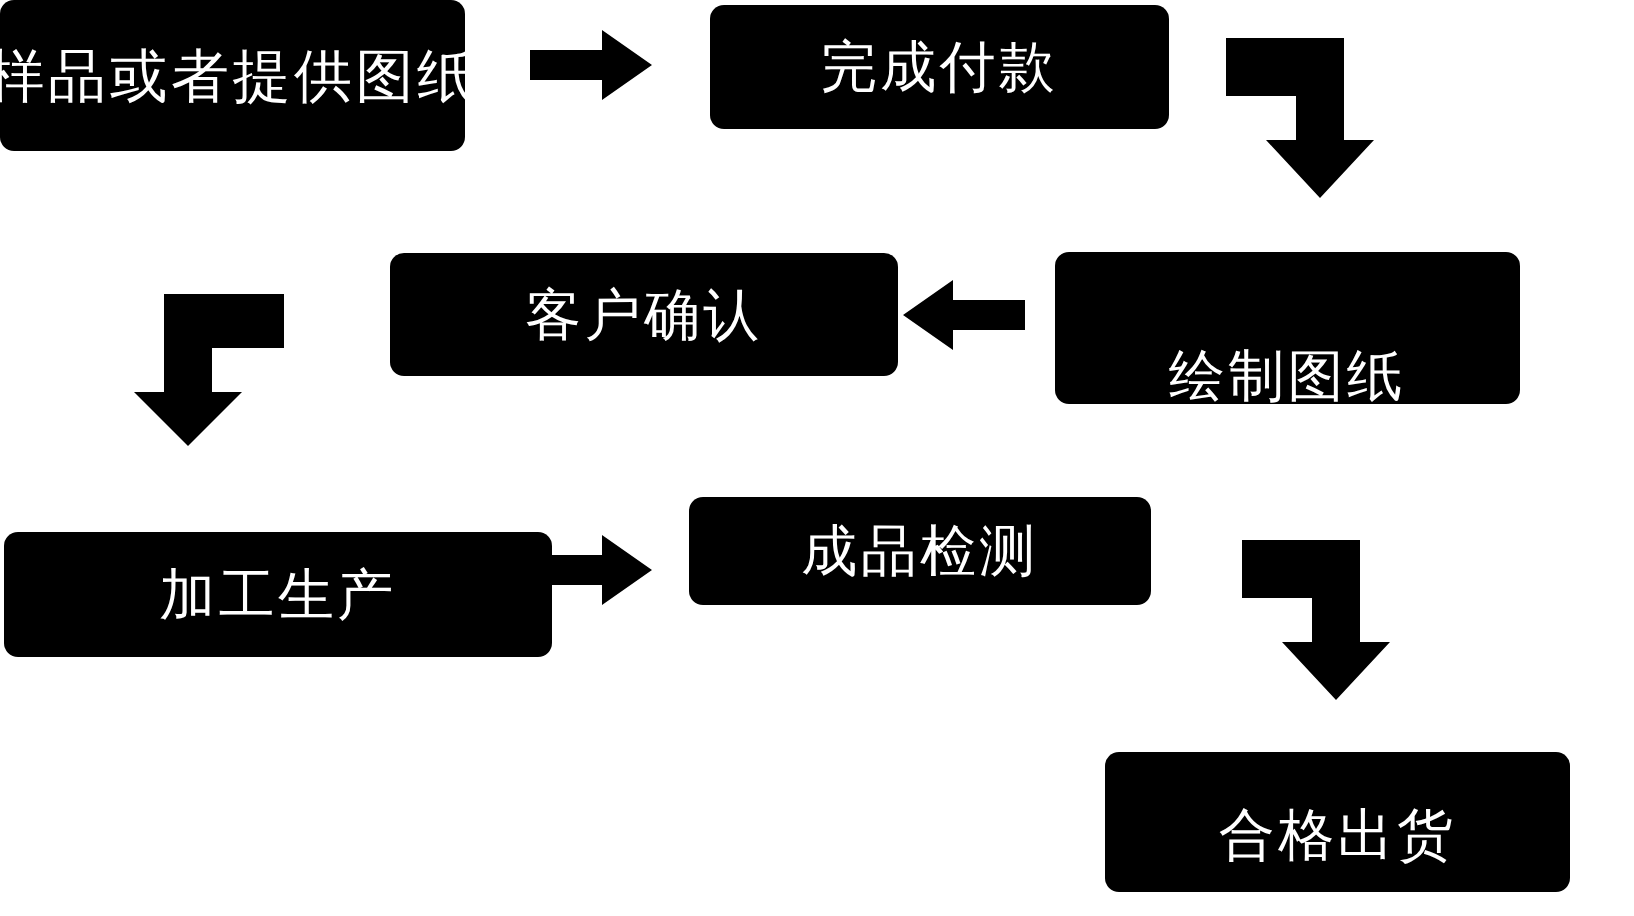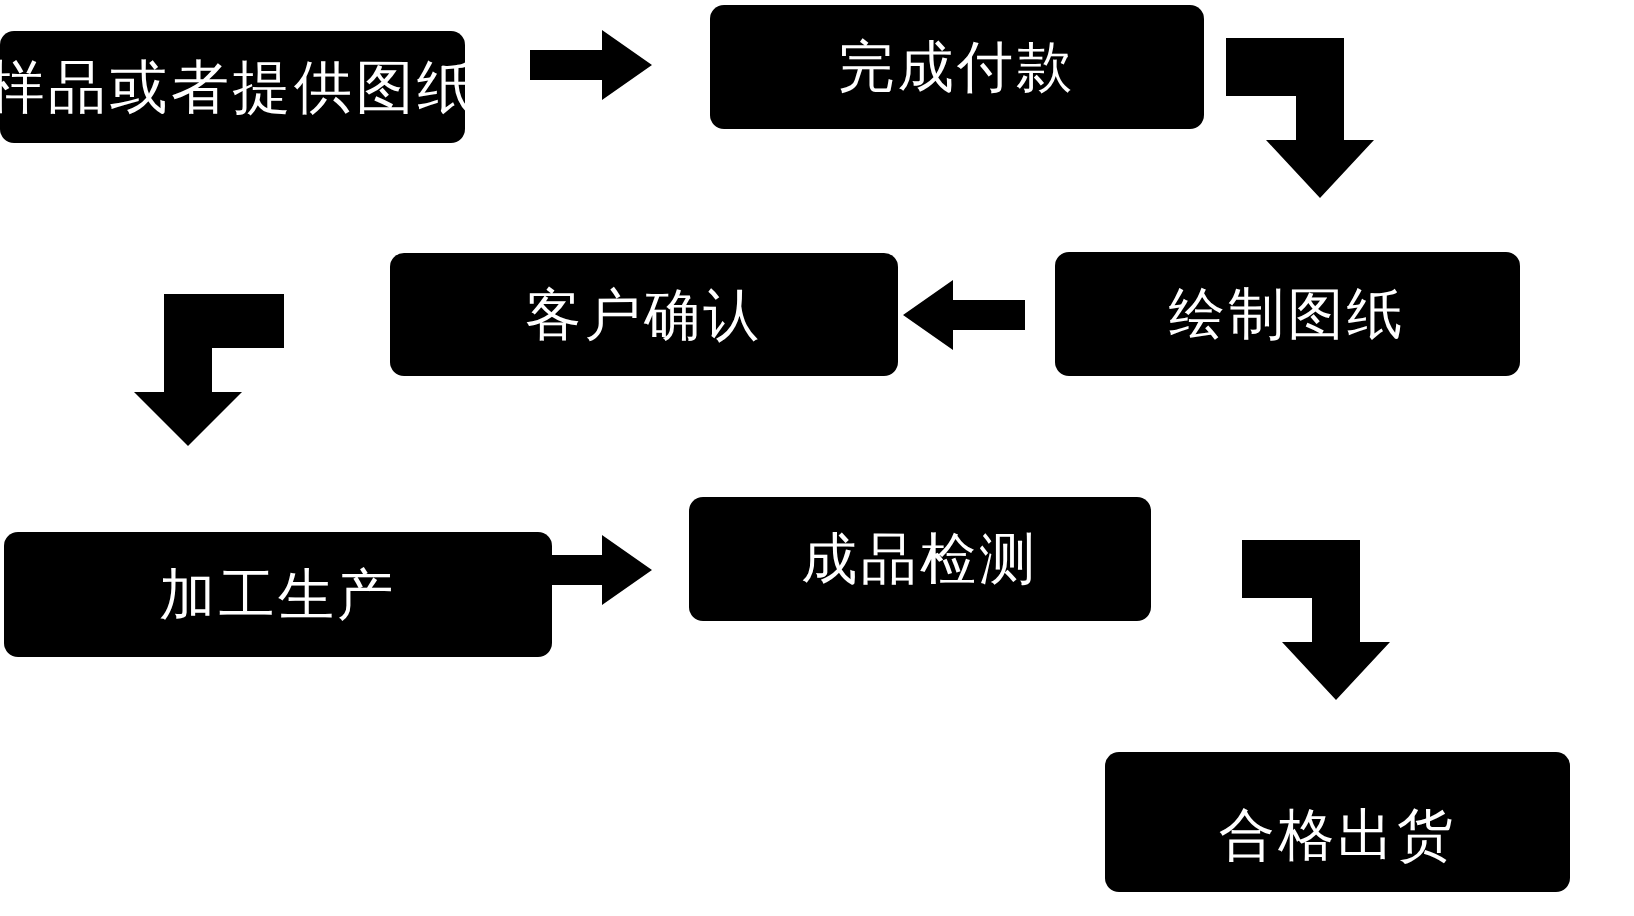--- a/index.html
+++ b/index.html
@@ -39,71 +39,71 @@
     display: block;
     width: 100%;
     height: 100%;
   }
 </style>
 </head>
 <body>
 
 <div id="canvas">
 
-  <div class="node" style="left:0px; top:0px; width:465px; height:112px;margin-top:31px;">
+  <div class="node" style="left:0px; top:0px; width:465px; height:151px;">
     <span class="node-label" style="font-size:58px;">样品或者提供图纸</span>
   </div>
 
   <div class="arrow" style="left:530px; top:30px; width:122px; height:70px;">
     <svg viewBox="0 0 122 70" preserveAspectRatio="none" aria-hidden="true">
       <polygon points="0,20 72,20 72,0 122,35 72,70 72,50 0,50" fill="#000000"></polygon>
     </svg>
   </div>
 
-  <div class="node" style="left:710px; top:5px; width:494px; height:124px;">
+  <div class="node" style="left:710px; top:5px; width:459px; height:124px;">
     <span class="node-label" style="font-size:56px;">完成付款</span>
   </div>
 
   <div class="arrow" style="left:1226px; top:38px; width:170px; height:160px;">
     <svg viewBox="0 0 170 160" preserveAspectRatio="none" aria-hidden="true">
       <polygon points="0,0 118,0 118,102 148,102 94,160 40,102 70,102 70,58 0,58" fill="#000000"></polygon>
     </svg>
   </div>
 
   <div class="node" style="left:390px; top:253px; width:508px; height:123px;">
     <span class="node-label" style="font-size:56px;">客户确认</span>
   </div>
 
   <div class="arrow" style="left:903px; top:280px; width:122px; height:70px;">
     <svg viewBox="0 0 122 70" preserveAspectRatio="none" aria-hidden="true">
       <polygon points="122,20 50,20 50,0 0,35 50,70 50,50 122,50" fill="#000000"></polygon>
     </svg>
   </div>
 
-  <div class="node" style="left:1055px; top:252px; width:465px; height:124px;">
+  <div class="node" style="left:1055px; top:252px; width:465px; height:152px;align-items:flex-end;">
     <span class="node-label" style="font-size:56px;">绘制图纸</span>
   </div>
 
   <div class="arrow" style="left:112px; top:294px; width:172px; height:152px;">
     <svg viewBox="0 0 172 152" preserveAspectRatio="none" aria-hidden="true">
       <polygon points="172,0 172,54 100,54 100,98 130,98 76,152 22,98 52,98 52,0" fill="#000000"></polygon>
     </svg>
   </div>
 
   <div class="node" style="left:4px; top:532px; width:548px; height:125px;">
     <span class="node-label" style="font-size:56px;">加工生产</span>
   </div>
 
   <div class="arrow" style="left:530px; top:535px; width:122px; height:70px;">
     <svg viewBox="0 0 122 70" preserveAspectRatio="none" aria-hidden="true">
       <polygon points="0,20 72,20 72,0 122,35 72,70 72,50 0,50" fill="#000000"></polygon>
     </svg>
   </div>
 
-  <div class="node" style="left:689px; top:497px; width:462px; height:124px;">
+  <div class="node" style="left:689px; top:497px; width:462px; height:108px;">
     <span class="node-label" style="font-size:56px;">成品检测</span>
   </div>
 
   <div class="arrow" style="left:1242px; top:540px; width:170px; height:160px;">
     <svg viewBox="0 0 170 160" preserveAspectRatio="none" aria-hidden="true">
       <polygon points="0,0 118,0 118,102 148,102 94,160 40,102 70,102 70,58 0,58" fill="#000000"></polygon>
     </svg>
   </div>
 
   <div class="node" style="left:1105px; top:752px; width:465px; height:140px;">

